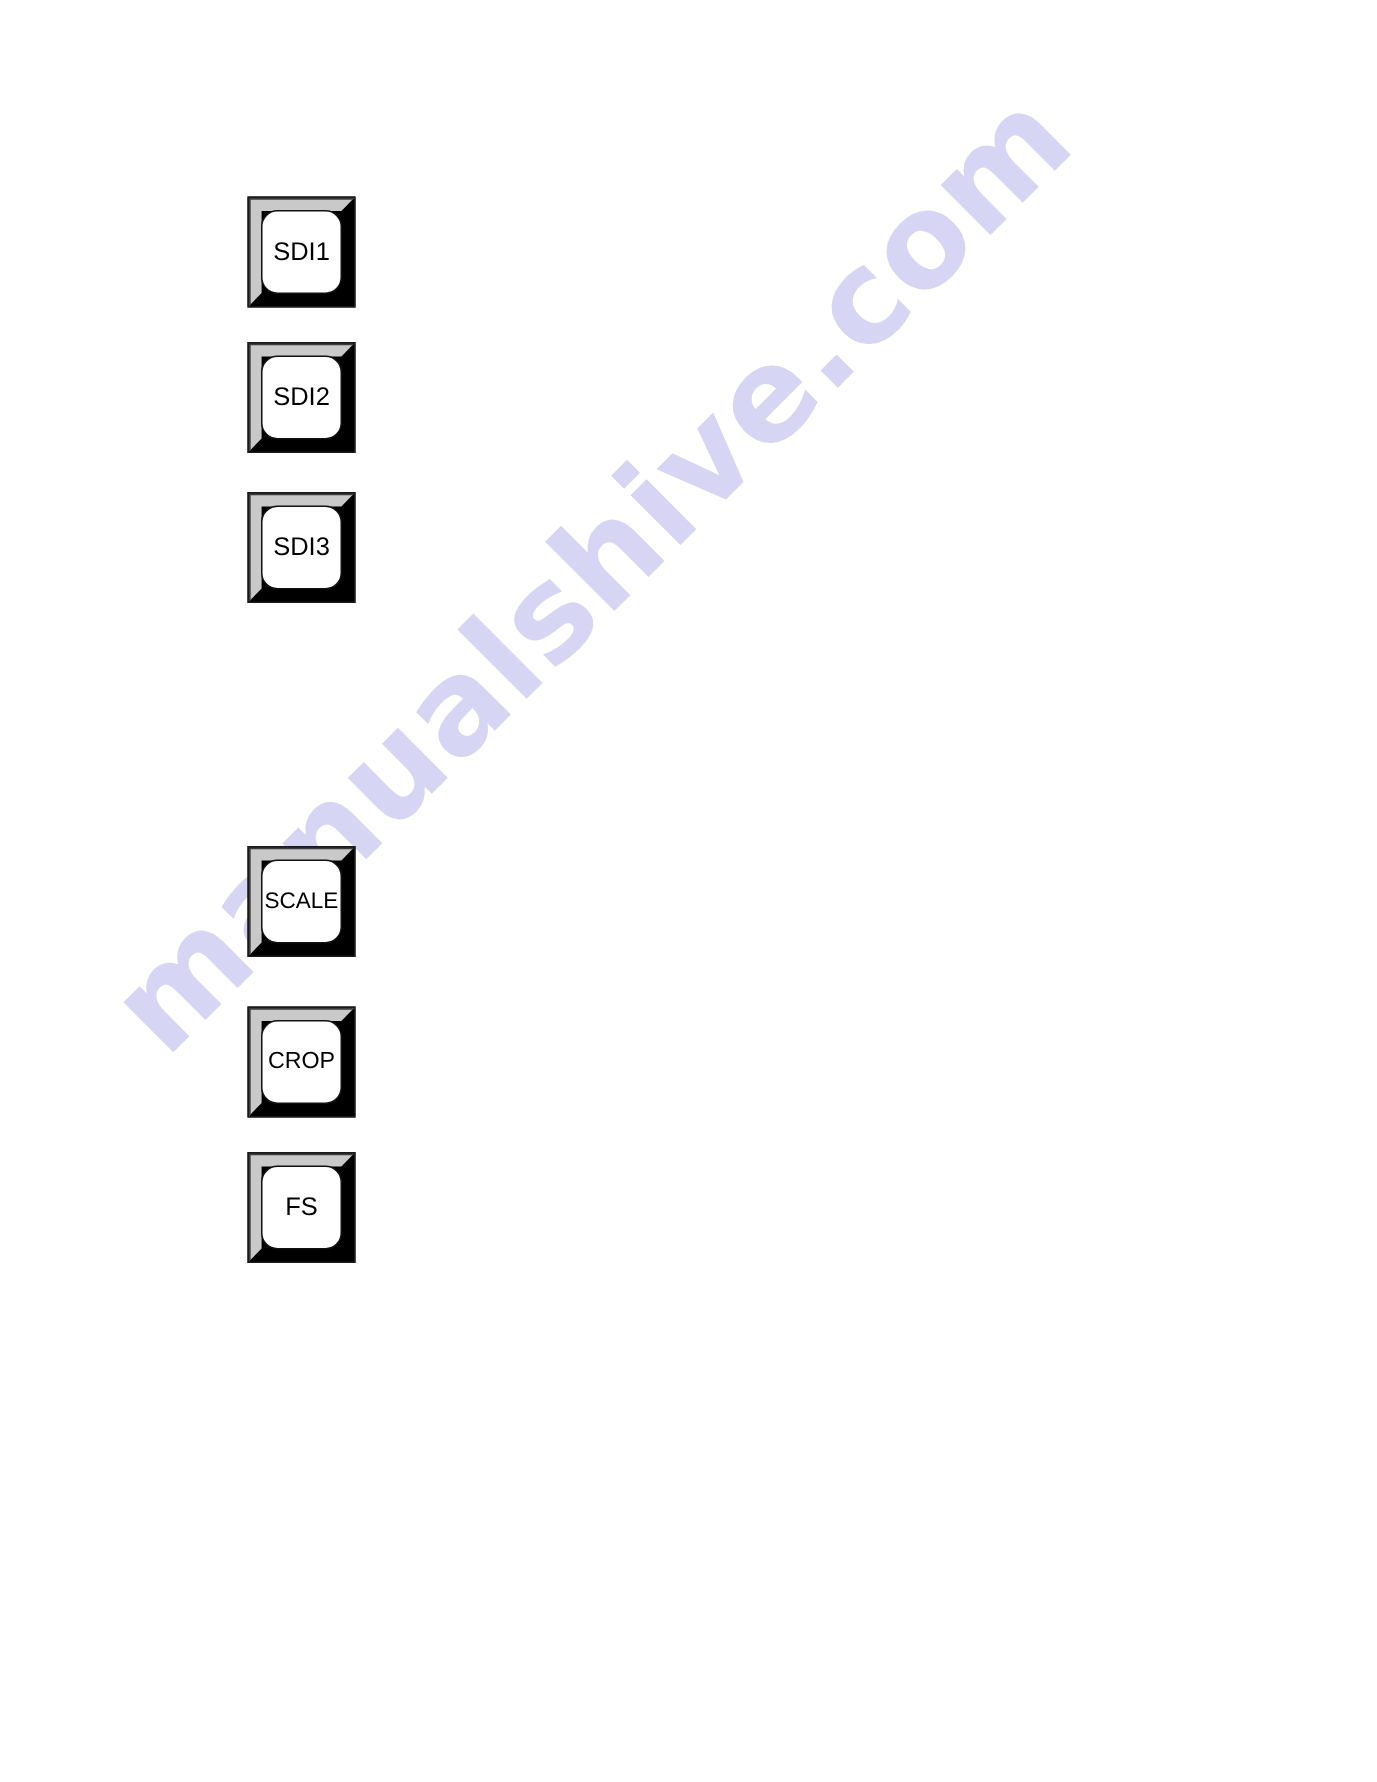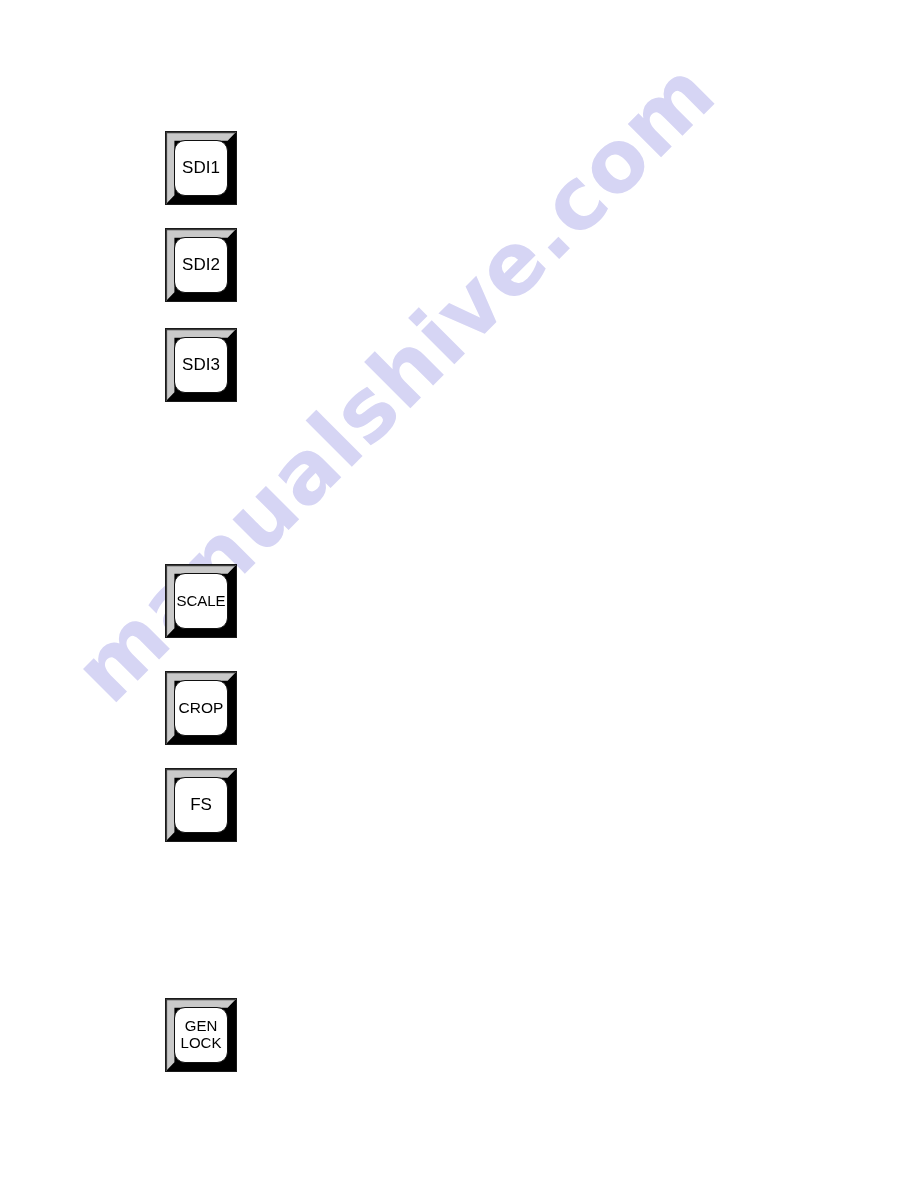--- a/index.html
+++ b/index.html
@@ -178,25 +178,14 @@
   <div class="key" style="top:671px">
     <div class="key-frame"></div>
     <div class="key-bevel-light"></div>
     <div class="key-bevel-edge"></div>
     <div class="key-cap">
       <span class="key-label lbl-md">CROP</span>
     </div>
   </div>
 
 
-  <div class="key" style="top:998px">
-    <div class="key-frame"></div>
-    <div class="key-bevel-light"></div>
-    <div class="key-bevel-edge"></div>
-    <div class="key-cap">
-      <span class="key-label lbl-two">
-        <span>GEN</span>
-        <span class="line2">LOCK</span>
-      </span>
-    </div>
-  </div>
 
 </div>
 
 </body></html>

